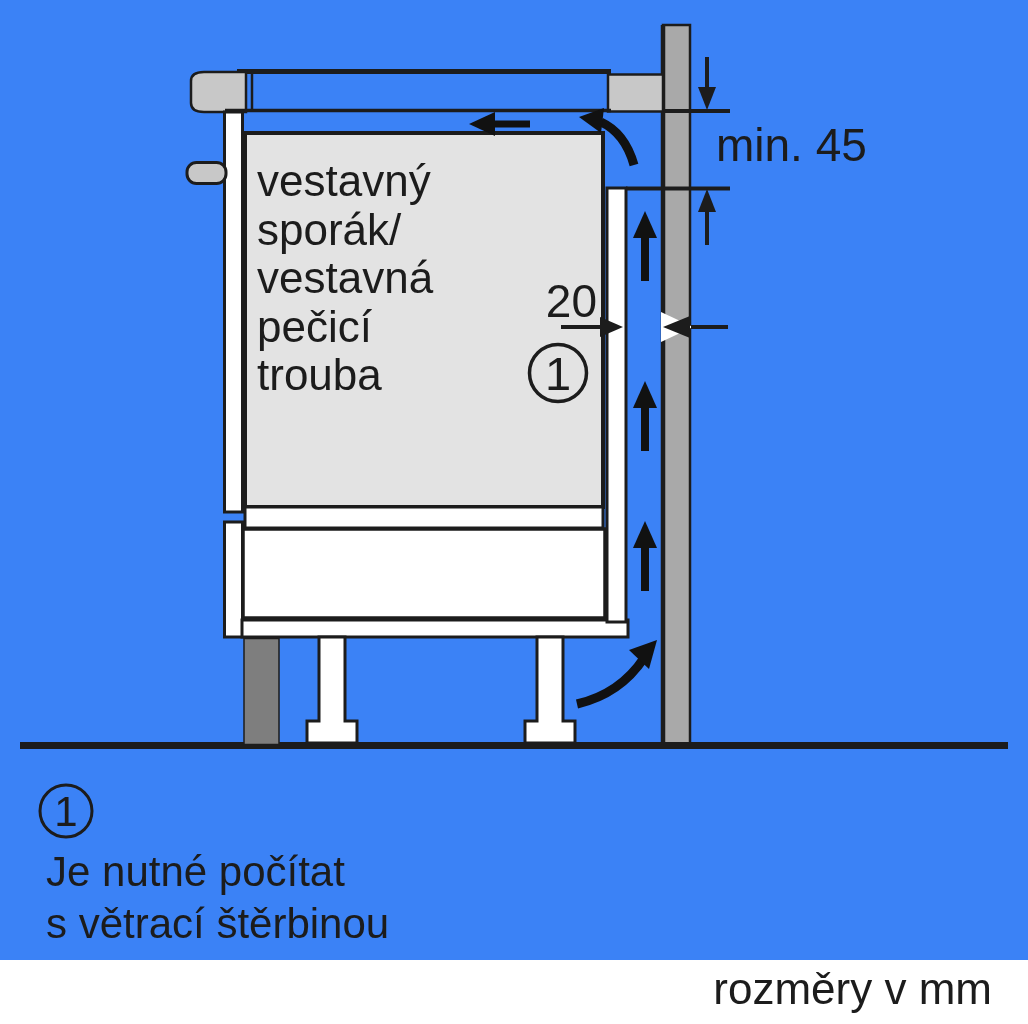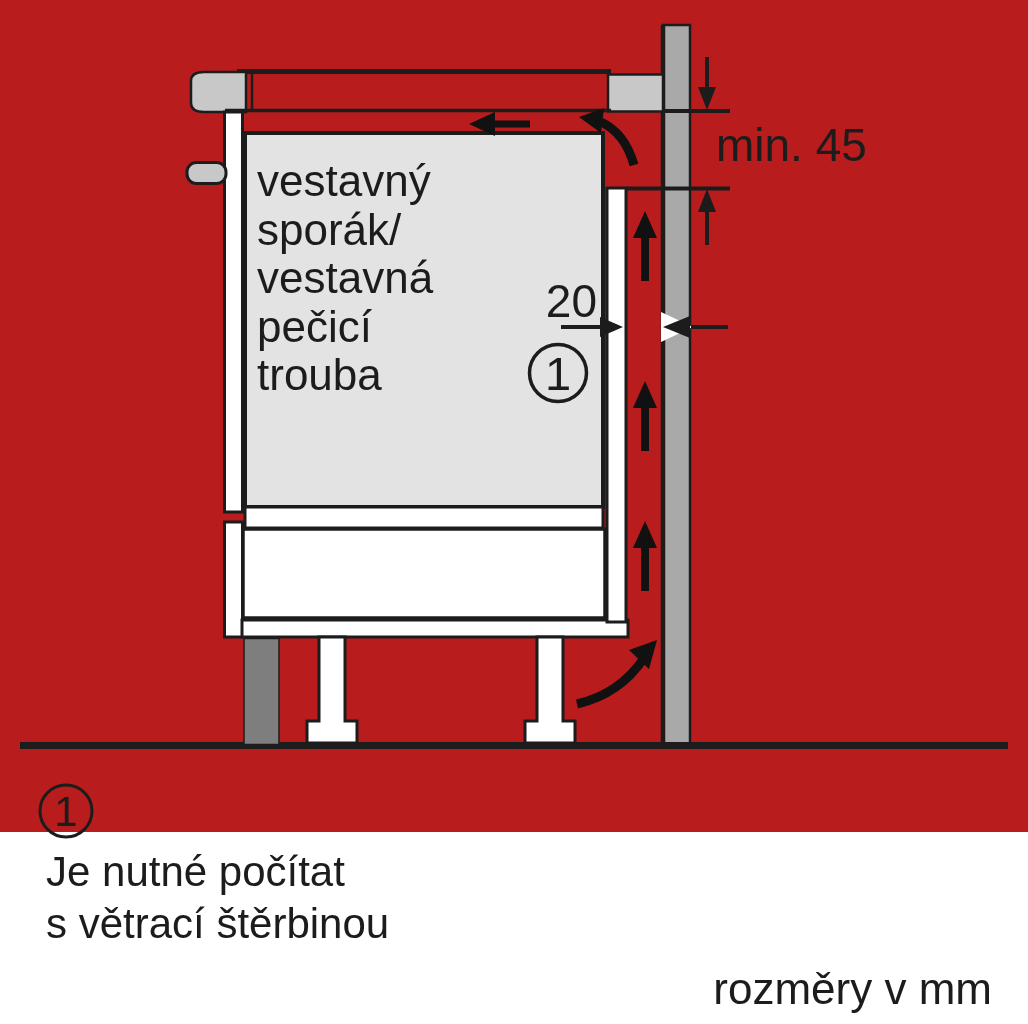--- a/index.html
+++ b/index.html
@@ -6,22 +6,22 @@
     margin: 0;
     padding: 0;
     background: #ffffff;
     width: 1028px;
     height: 1024px;
     overflow: hidden;
   }
   .stage {
     position: relative;
     width: 1028px;
-    height: 832px;
-    background: #b91c1c;
+    height: 960px;
+    background: #3b82f6;
   }
   svg {
     display: block;
     font-family: "Liberation Sans", sans-serif;
   }
   text {
     fill: #1c1c1c;
     font-family: "Liberation Sans", sans-serif;
   }
   .label-40 { font-size: 44px; }

